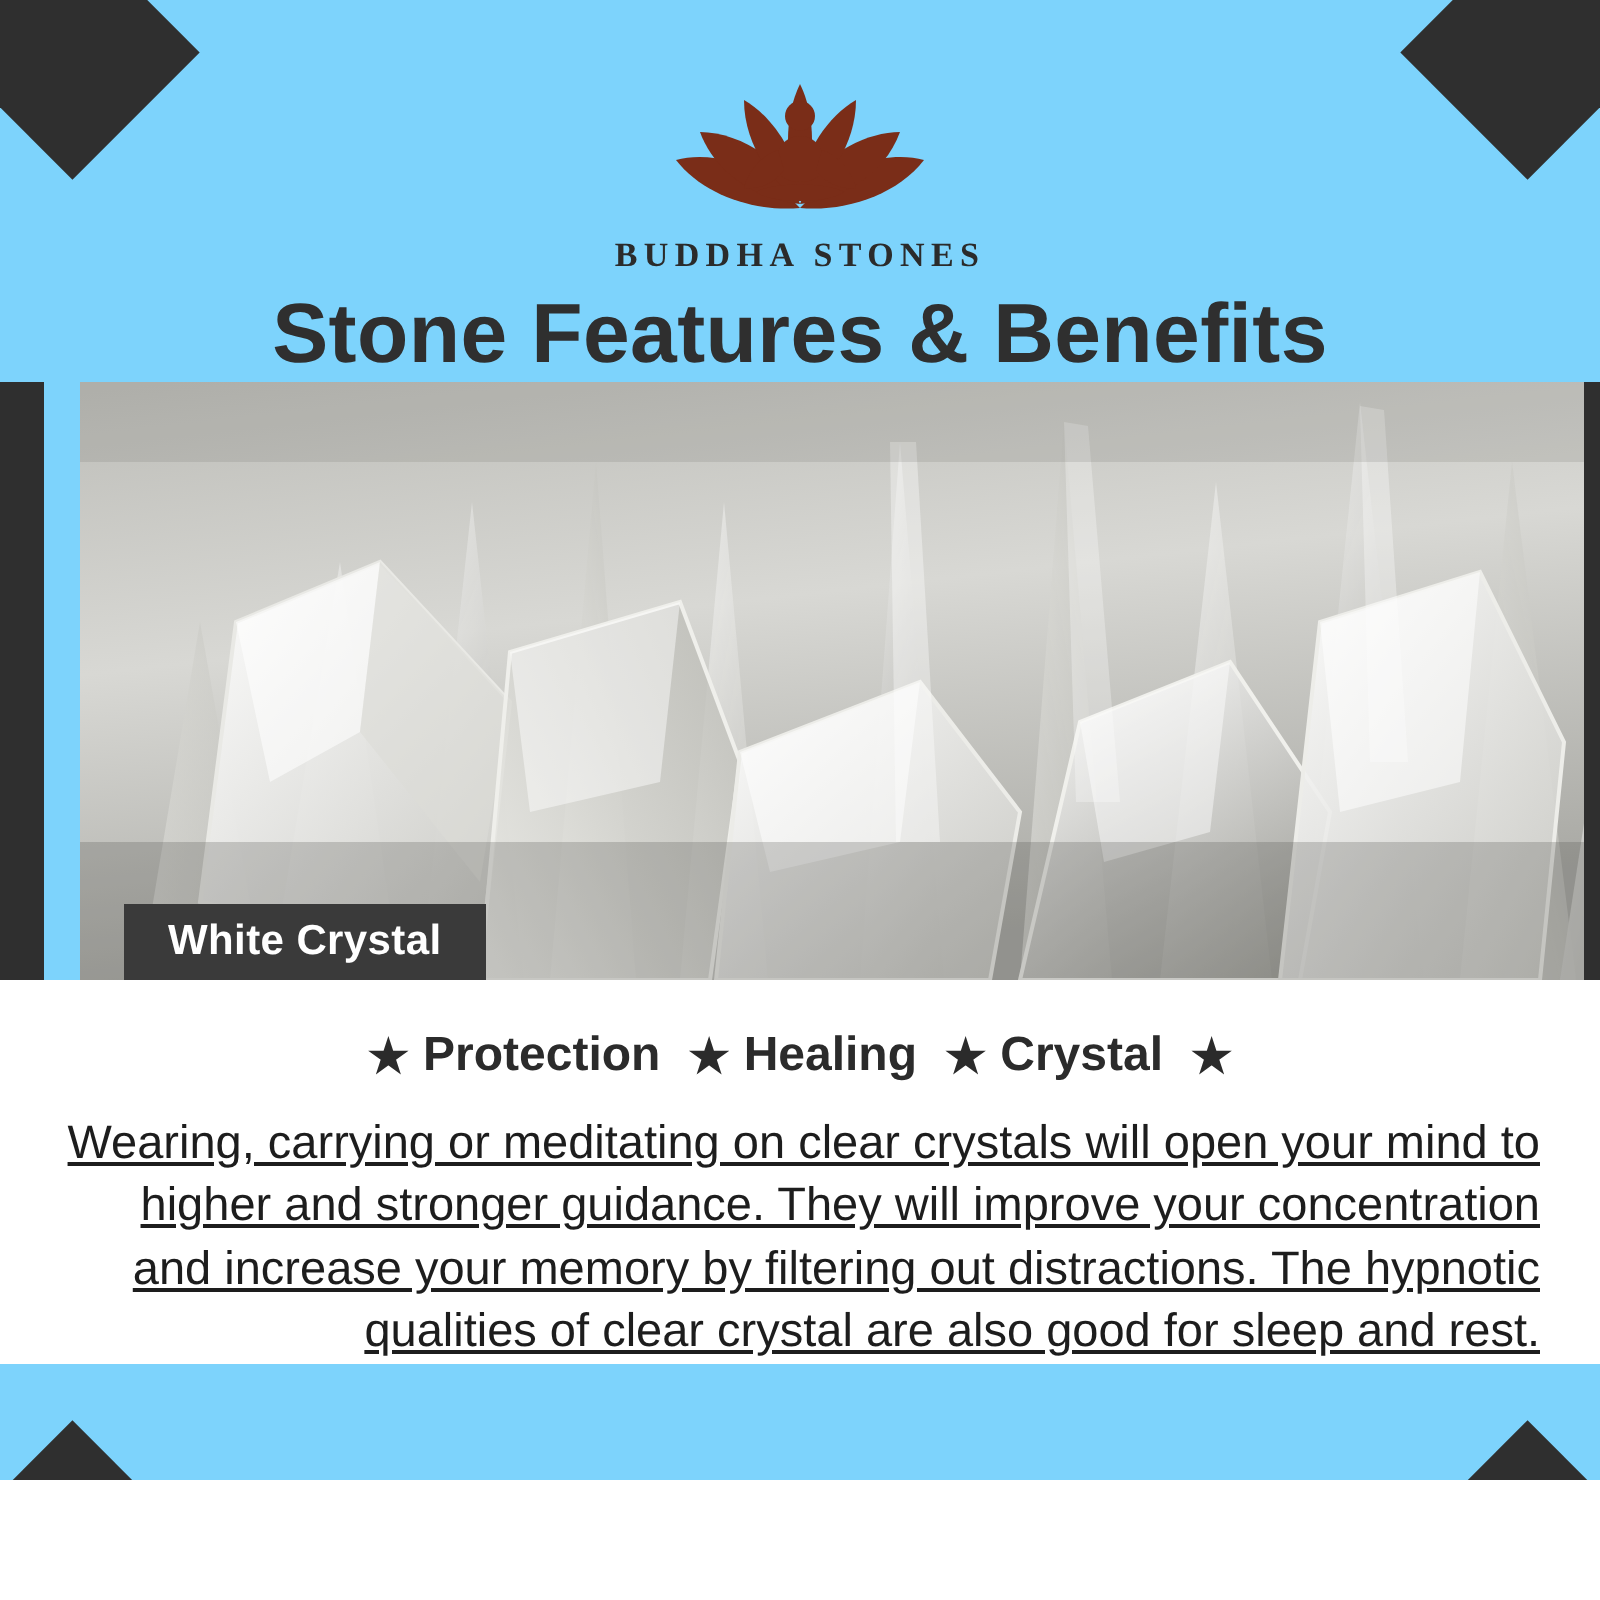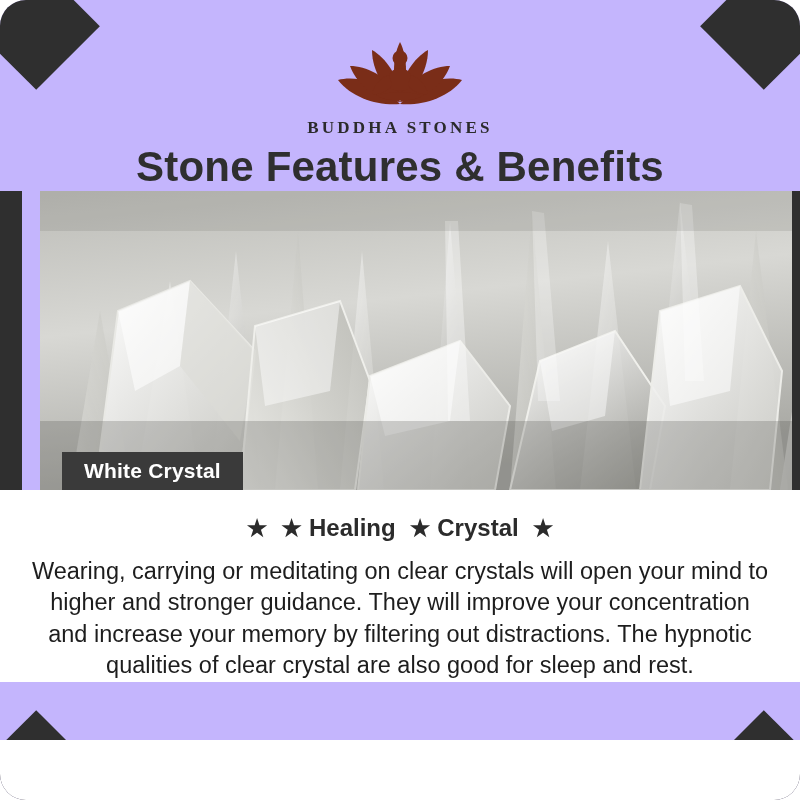--- a/index.html
+++ b/index.html
@@ -10,23 +10,22 @@
   body {
     width: 800px;
     height: 800px;
     overflow: hidden;
     font-family: "Liberation Sans", sans-serif;
   }
   .poster {
     position: relative;
     width: 800px;
     height: 800px;
-    background: #c4b5fd;
+    background: #7dd3fc;
     overflow: hidden;
-    border-radius: 26px;
   }
   
   .corner {
     position: absolute;
     background: #2f2f2f;
   }
   .corner.tl {
     top: -40px; left: -60px;
     width: 150px; height: 90px;
     transform: rotate(45deg);
@@ -164,22 +163,23 @@
   .star {
     font-size: 23px;
     line-height: 1;
     color: #2b2b2b;
   }
   .desc {
     margin: 8px 30px 0 30px;
     font-size: 23.5px;
     line-height: 1.34;
     color: #1d1d1d;
-    text-align: center;
+    text-align: right;
     font-family: "Liberation Sans", sans-serif;
+    text-decoration: underline;
   }
 
   
   .bottom-fill {
     position: absolute;
     left: 0;
     bottom: 0;
     width: 800px;
     height: 60px;
     background: #ffffff;
@@ -303,20 +303,21 @@
     <div class="stone-label">White Crystal</div>
   </div>
 
   <div class="edge-nub nub-left"></div>
   <div class="edge-nub nub-right"></div>
 
   <div class="content">
     <div class="benefits">
       <span class="benefit">
         <span class="star">★</span>
+        <span>Protection</span>
       </span>
       <span class="benefit">
         <span class="star">★</span>
         <span>Healing</span>
       </span>
       <span class="benefit">
         <span class="star">★</span>
         <span>Crystal</span>
       </span>
       <span class="benefit">

